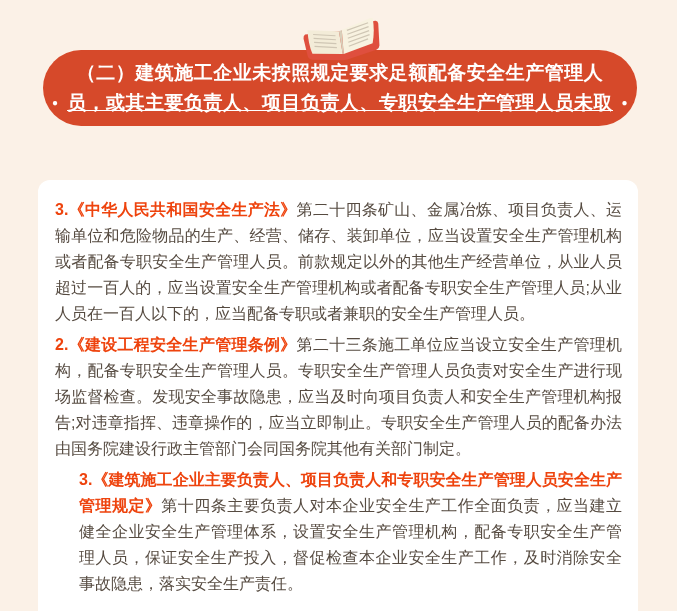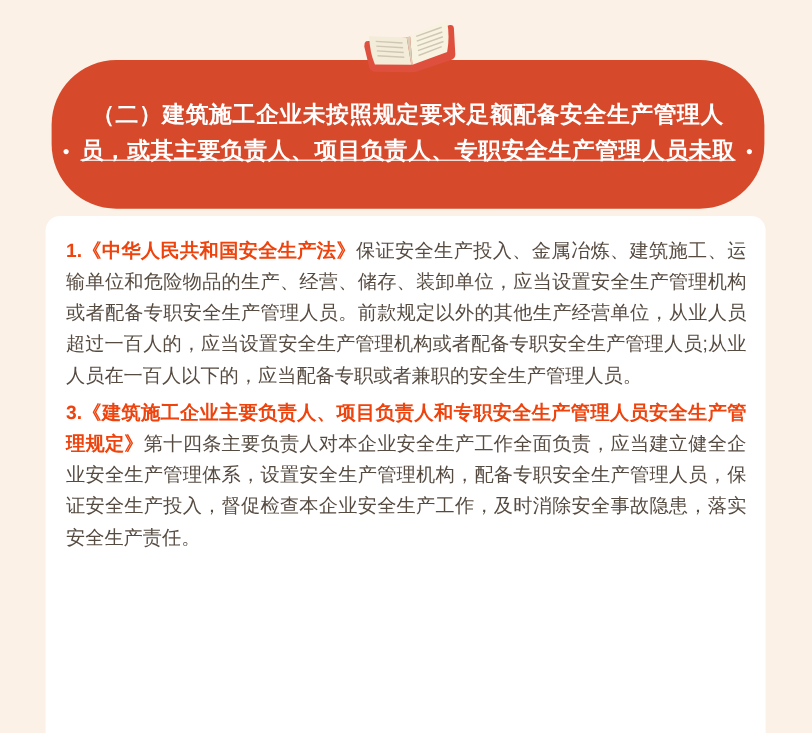--- a/index.html
+++ b/index.html
@@ -6,21 +6,21 @@
   body{
     width:677px;height:611px;
     background:#fbf1e7;
     position:relative;
     overflow:hidden;
     font-family:"Liberation Sans","DejaVu Sans",sans-serif;
   }
   .banner{
     position:absolute;
     left:43px;top:50px;
-    width:594px;height:124px;
+    width:594px;height:76px;
     background:#d6492a;
     border-radius:54px;
     color:#ffffff;
     display:flex;
     flex-direction:column;
     justify-content:center;
     text-align:center;
     font-size:19px;
     line-height:30px;
     font-weight:bold;
@@ -56,21 +56,21 @@
     z-index:1;
   }
   .law{
     margin:0 0 5px 0;
     font-size:16px;
     line-height:26px;
     color:#564b41;
     text-align:justify;
     text-justify:inter-ideograph;
   }
-  .law:last-child{margin-bottom:0;}
+  .law:last-child{margin-bottom:0;margin-left:24px;}
   .law b{
     color:#ee430d;
     font-weight:bold;
   }
 </style>
 </head>
 <body>
 
 <div class="book">
   <svg width="82" height="44" viewBox="0 0 82 44" aria-hidden="true">
@@ -102,15 +102,16 @@
 <div class="banner">
   <div class="banner-line">（二）建筑施工企业未按照规定要求足额配备安全生产管理人</div>
   <div class="banner-line banner-line2">
     <span class="dot">●</span>
     <span class="line-text">员，或其主要负责人、项目负责人、专职安全生产管理人员未取</span>
     <span class="dot">●</span>
   </div>
 </div>
 
 <div class="card">
-  <p class="law"><b>1.《中华人民共和国安全生产法》</b><span>保证安全生产投入、金属冶炼、建筑施工、运输单位和危险物品的生产、经营、储存、装卸单位，应当设置安全生产管理机构或者配备专职安全生产管理人员。前款规定以外的其他生产经营单位，从业人员超过一百人的，应当设置安全生产管理机构或者配备专职安全生产管理人员;从业人员在一百人以下的，应当配备专职或者兼职的安全生产管理人员。</span></p>
+  <p class="law"><b>3.《中华人民共和国安全生产法》</b><span>第二十四条矿山、金属冶炼、项目负责人、运输单位和危险物品的生产、经营、储存、装卸单位，应当设置安全生产管理机构或者配备专职安全生产管理人员。前款规定以外的其他生产经营单位，从业人员超过一百人的，应当设置安全生产管理机构或者配备专职安全生产管理人员;从业人员在一百人以下的，应当配备专职或者兼职的安全生产管理人员。</span></p>
+  <p class="law"><b>2.《建设工程安全生产管理条例》</b><span>第二十三条施工单位应当设立安全生产管理机构，配备专职安全生产管理人员。专职安全生产管理人员负责对安全生产进行现场监督检查。发现安全事故隐患，应当及时向项目负责人和安全生产管理机构报告;对违章指挥、违章操作的，应当立即制止。专职安全生产管理人员的配备办法由国务院建设行政主管部门会同国务院其他有关部门制定。</span></p>
   <p class="law"><b>3.《建筑施工企业主要负责人、项目负责人和专职安全生产管理人员安全生产管理规定》</b><span>第十四条主要负责人对本企业安全生产工作全面负责，应当建立健全企业安全生产管理体系，设置安全生产管理机构，配备专职安全生产管理人员，保证安全生产投入，督促检查本企业安全生产工作，及时消除安全事故隐患，落实安全生产责任。</span></p>
 </div>
 
 </body></html>

